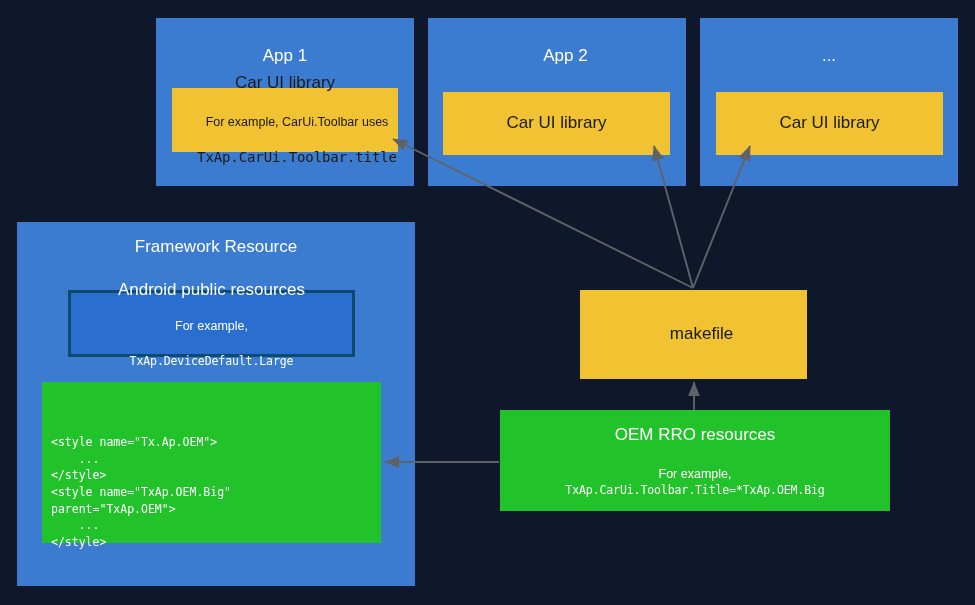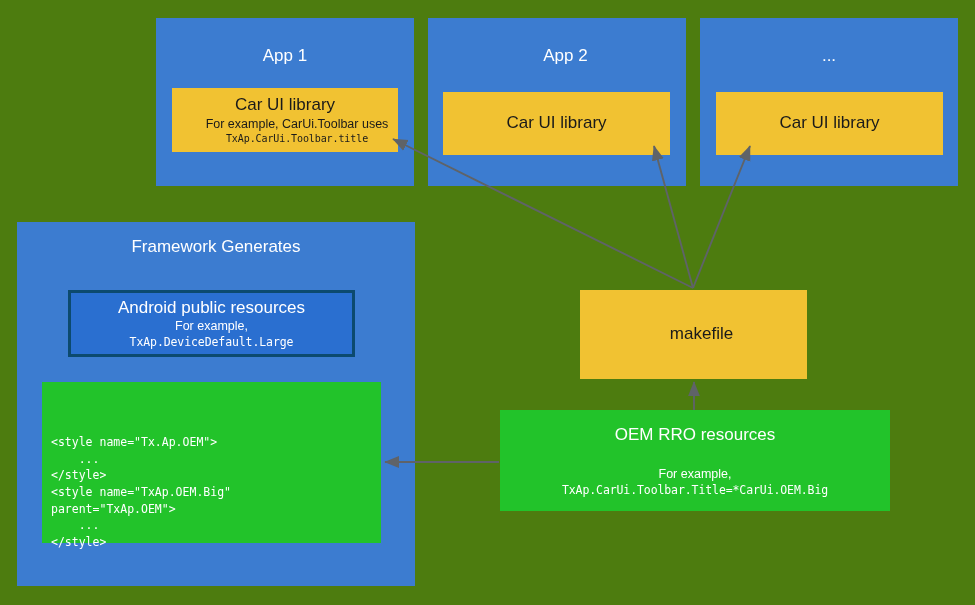--- a/index.html
+++ b/index.html
@@ -4,21 +4,21 @@
 <style>
   html, body {
     margin: 0;
     padding: 0;
     background: #ffffff;
   }
   #canvas {
     position: relative;
     width: 975px;
     height: 605px;
-    background: #4d7c0f;
+    background: #0f172a;
     font-family: "Liberation Sans", sans-serif;
     overflow: hidden;
   }
   .box {
     position: absolute;
     box-sizing: border-box;
   }
   .blue-box {
     background: #3c7cd0;
   }
@@ -52,21 +52,21 @@
     padding-left: 24px;
   }
   .sub-white {
     color: #ffffff;
     font-size: 12.5px;
     text-align: center;
     line-height: 1.25;
   }
   .mono {
     font-family: "DejaVu Sans Mono", "Liberation Mono", monospace;
-    font-size: 10px;
+    font-size: 14px;
     letter-spacing: -0.1px;
   }
   .mono-white {
     font-family: "DejaVu Sans Mono", "Liberation Mono", monospace;
     font-size: 11.5px;
     color: #ffffff;
     letter-spacing: -0.1px;
   }
   .code-block {
     position: absolute;
@@ -78,20 +78,21 @@
     text-align: left;
   }
   .center-stack {
     position: absolute;
     left: 0;
     right: 0;
     display: flex;
     flex-direction: column;
     align-items: center;
     justify-content: center;
+    gap: 19px;
   }
   svg.arrows {
     position: absolute;
     left: 0;
     top: 0;
     width: 975px;
     height: 605px;
     pointer-events: none;
   }
 </style>
@@ -123,21 +124,21 @@
   <div class="box blue-box" style="left:700px; top:18px; width:258px; height:168px;">
     <div class="title-white" style="position:absolute; left:0; right:0; top:28px;">...</div>
   </div>
   <div class="box yellow-box" style="left:716px; top:92px; width:227px; height:63px;">
     <div class="center-stack" style="top:0; bottom:0;">
       <div class="title-dark">Car UI library</div>
     </div>
   </div>
 
   <div class="box blue-box" style="left:17px; top:222px; width:398px; height:364px;">
-    <div class="title-white" style="position:absolute; left:0; right:0; top:15px;">Framework Generates</div>
+    <div class="title-white" style="position:absolute; left:0; right:0; top:15px;">Framework Resource</div>
   </div>
 
   <div class="box outline-box" style="left:68px; top:290px; width:287px; height:67px;">
     <div class="center-stack" style="top:0; bottom:0;">
       <div class="title-white">Android public resources</div>
       <div class="sub-white">For example,</div>
       <div class="mono-white">TxAp.DeviceDefault.Large</div>
     </div>
   </div>
 
@@ -153,21 +154,21 @@
 
   <div class="box yellow-box" style="left:580px; top:290px; width:227px; height:89px;">
     <div class="center-stack" style="top:0; bottom:0;margin-left:16px;">
       <div class="title-dark">makefile</div>
     </div>
   </div>
 
   <div class="box green-box" style="left:500px; top:410px; width:390px; height:101px;padding-left:14px;">
     <div class="title-white" style="position:absolute; left:0; right:0; top:15px;">OEM RRO resources</div>
     <div class="sub-white" style="position:absolute; left:0; right:0; top:57px;">For example,</div>
-    <div class="mono-white" style="position:absolute; left:0; right:0; top:73px; text-align:center;">TxAp.CarUi.Toolbar.Title=*CarUi.OEM.Big</div>
+    <div class="mono-white" style="position:absolute; left:0; right:0; top:73px; text-align:center;">TxAp.CarUi.Toolbar.Title=*TxAp.OEM.Big</div>
   </div>
 
   <svg class="arrows" viewBox="0 0 975 605" xmlns="http://www.w3.org/2000/svg">
     <defs>
       <marker id="ah" markerWidth="9" markerHeight="9" refX="7.6" refY="3.2" orient="auto" markerUnits="strokeWidth">
         <path d="M0,0 L8,3.2 L0,6.4 z" fill="#5f6368"></path>
       </marker>
     </defs>
 
     <line x1="693" y1="288" x2="393" y2="139" stroke="#5f6368" stroke-width="1.9" marker-end="url(#ah)"></line>

